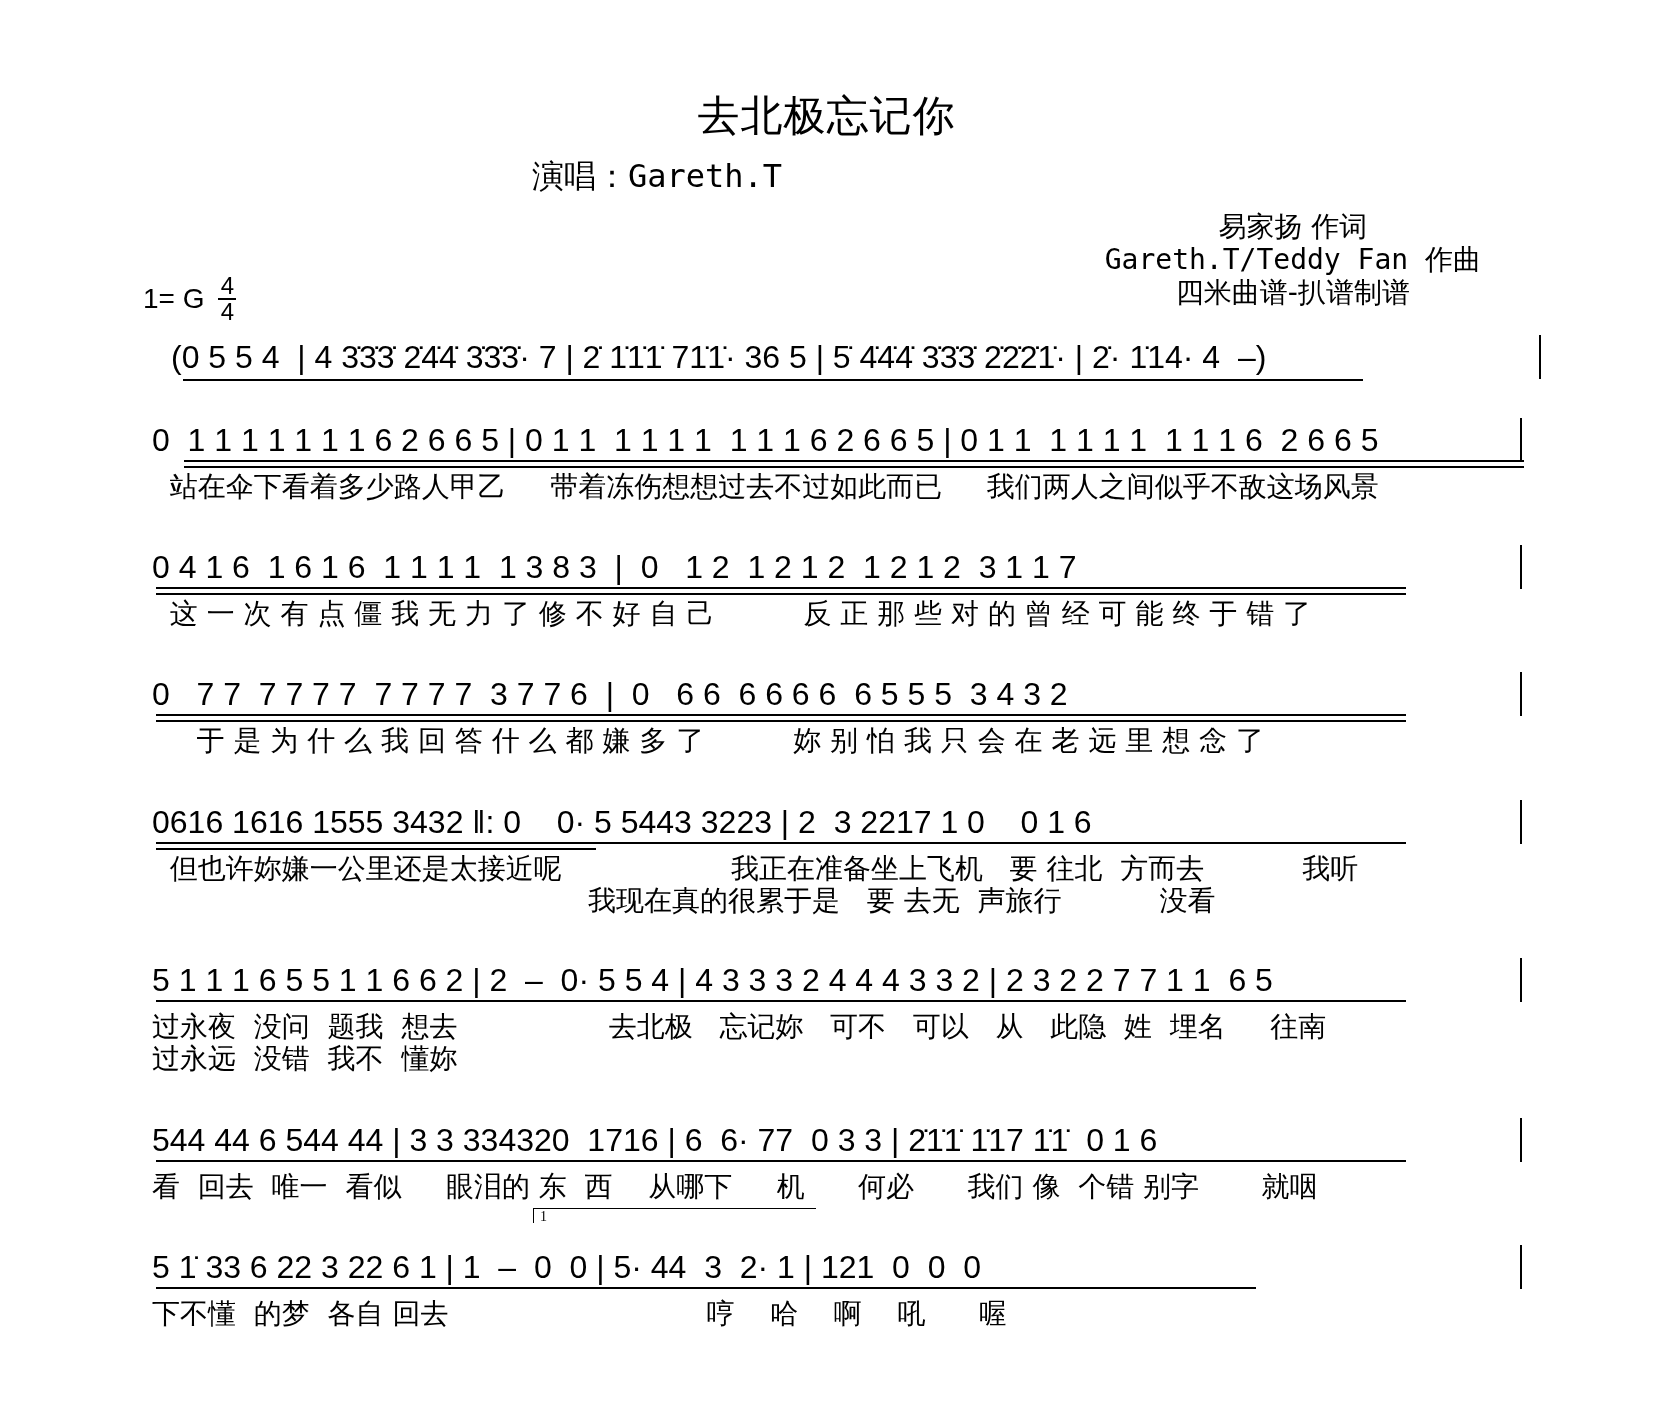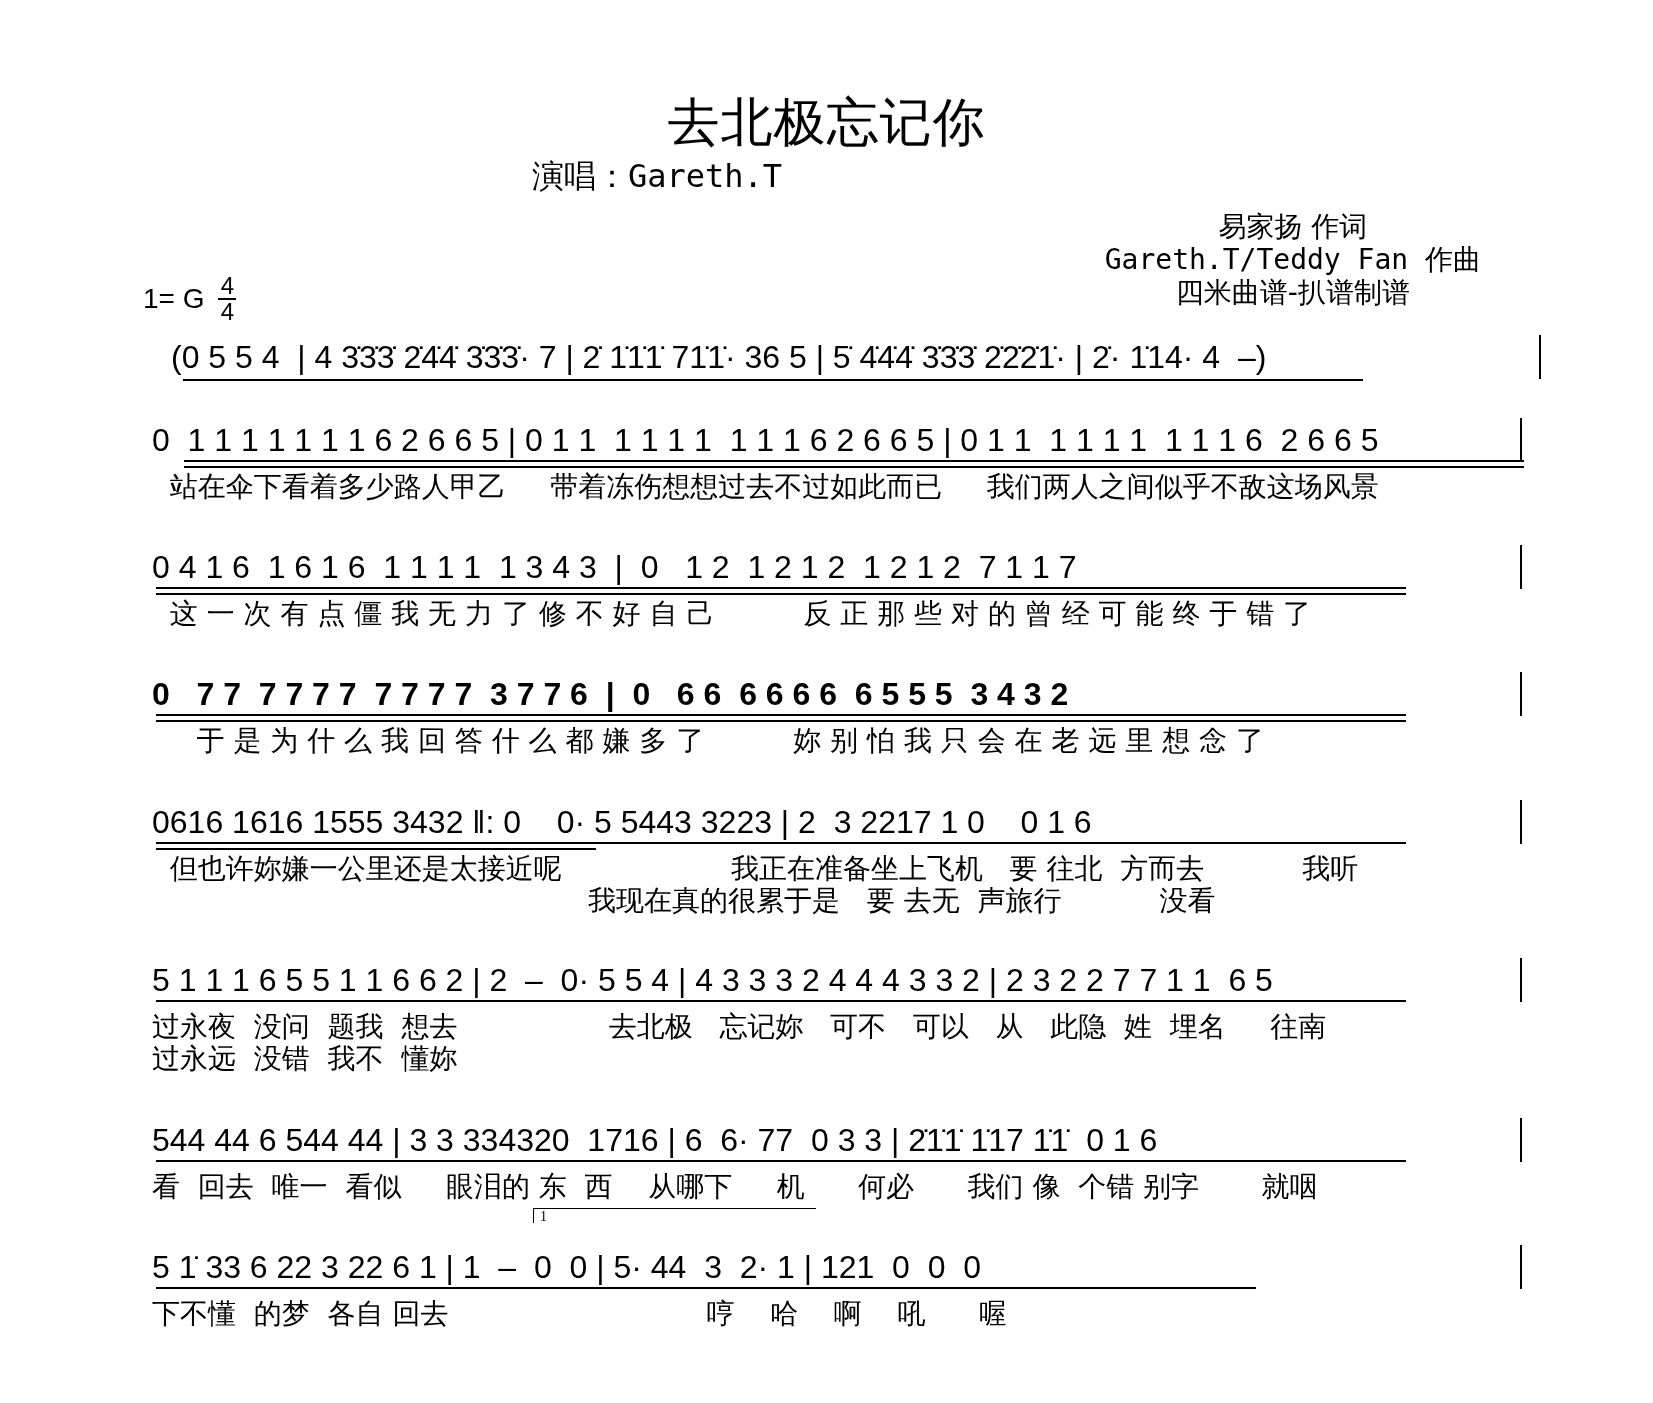--- a/index.html
+++ b/index.html
@@ -1,19 +1,19 @@
 <!DOCTYPE html>
 <html><head>
 <meta charset="utf-8">
 <style>
   html, body { margin: 0; padding: 0; background: #ffffff; }
   body { width: 1653px; height: 1403px; position: relative; overflow: hidden;
          font-family: "DejaVu Sans", "Liberation Sans", sans-serif; color: #000; }
   .title { position: absolute; top: 88px; left: 0; width: 1653px; text-align: center;
-           font-size: 52px; letter-spacing: 1px; }
+           font-size: 42px; letter-spacing: 1px; }
   .singer { position: absolute; top: 155px; left: 0; width: 1314px; text-align: center;
             font-size: 32px; font-family: "DejaVu Sans Mono", "Liberation Mono", monospace; }
   .credits { position: absolute; right: 172px; top: 210px; text-align: center; font-size: 28px; line-height: 33px; }
   .credits .mono { font-family: "DejaVu Sans Mono", "Liberation Mono", monospace; }
   .key { position: absolute; left: 143px; top: 275px; font-size: 28px; font-family: "Liberation Sans Narrow","Liberation Sans", sans-serif; display:flex; align-items:center; }
   .frac { display: inline-flex; flex-direction: column; align-items: center; margin-left: 14px; font-size: 24px; line-height: 22px; }
   .frac .bar { width: 18px; border-top: 2px solid #000; margin: 1px 0; }
 
   .row { position: absolute; left: 152px; width: 1370px; }
   .notes { position: absolute; left: 0; white-space: pre; font-size: 32px;
@@ -53,29 +53,29 @@
 
 <div class="row" style="top:418px;height:90px;">
   <div class="notes" style="top:4px;">0  1 1 1 1 1 1 1 6 2 6 6 5 | 0 1 1  1 1 1 1  1 1 1 6 2 6 6 5 | 0 1 1  1 1 1 1  1 1 1 6  2 6 6 5</div>
   <div class="uline" style="left:32px;top:42px;width:1340px;"></div>
   <div class="uline" style="left:32px;top:48px;width:1340px;"></div>
   <div class="endbar" style="top:0;height:44px;"></div>
   <div class="lyrics" style="top:50px;">  站在伞下看着多少路人甲乙     带着冻伤想想过去不过如此而已     我们两人之间似乎不敌这场风景</div>
 </div>
 
 <div class="row" style="top:545px;height:90px;">
-  <div class="notes" style="top:4px;">0 4 1 6  1 6 1 6  1 1 1 1  1 3 4 3  |  0   1 2  1 2 1 2  1 2 1 2  7 1 1 7</div>
+  <div class="notes" style="top:4px;">0 4 1 6  1 6 1 6  1 1 1 1  1 3 8 3  |  0   1 2  1 2 1 2  1 2 1 2  3 1 1 7</div>
   <div class="uline" style="left:4px;top:42px;width:1250px;"></div>
   <div class="uline" style="left:4px;top:48px;width:1250px;"></div>
   <div class="endbar" style="top:0;height:44px;"></div>
   <div class="lyrics" style="top:50px;">  这 一 次 有 点 僵 我 无 力 了 修 不 好 自 己          反 正 那 些 对 的 曾 经 可 能 终 于 错 了</div>
 </div>
 
 <div class="row" style="top:672px;height:90px;">
-  <div class="notes" style="top:4px;font-weight:bold;">0   7 7  7 7 7 7  7 7 7 7  3 7 7 6  |  0   6 6  6 6 6 6  6 5 5 5  3 4 3 2</div>
+  <div class="notes" style="top:4px;">0   7 7  7 7 7 7  7 7 7 7  3 7 7 6  |  0   6 6  6 6 6 6  6 5 5 5  3 4 3 2</div>
   <div class="uline" style="left:4px;top:42px;width:1250px;"></div>
   <div class="uline" style="left:4px;top:48px;width:1250px;"></div>
   <div class="endbar" style="top:0;height:44px;"></div>
   <div class="lyrics" style="top:50px;">     于 是 为 什 么 我 回 答 什 么 都 嫌 多 了          妳 别 怕 我 只 会 在 老 远 里 想 念 了</div>
 </div>
 
 <div class="row" style="top:800px;height:120px;">
   <div class="notes" style="top:4px;">0616 1616 1555 3432 ‖: 0    0· 5 5443 3223 | 2  3 2217 1 0    0 1 6</div>
   <div class="uline" style="left:4px;top:42px;width:1250px;"></div>
   <div class="uline" style="left:4px;top:48px;width:440px;"></div>

